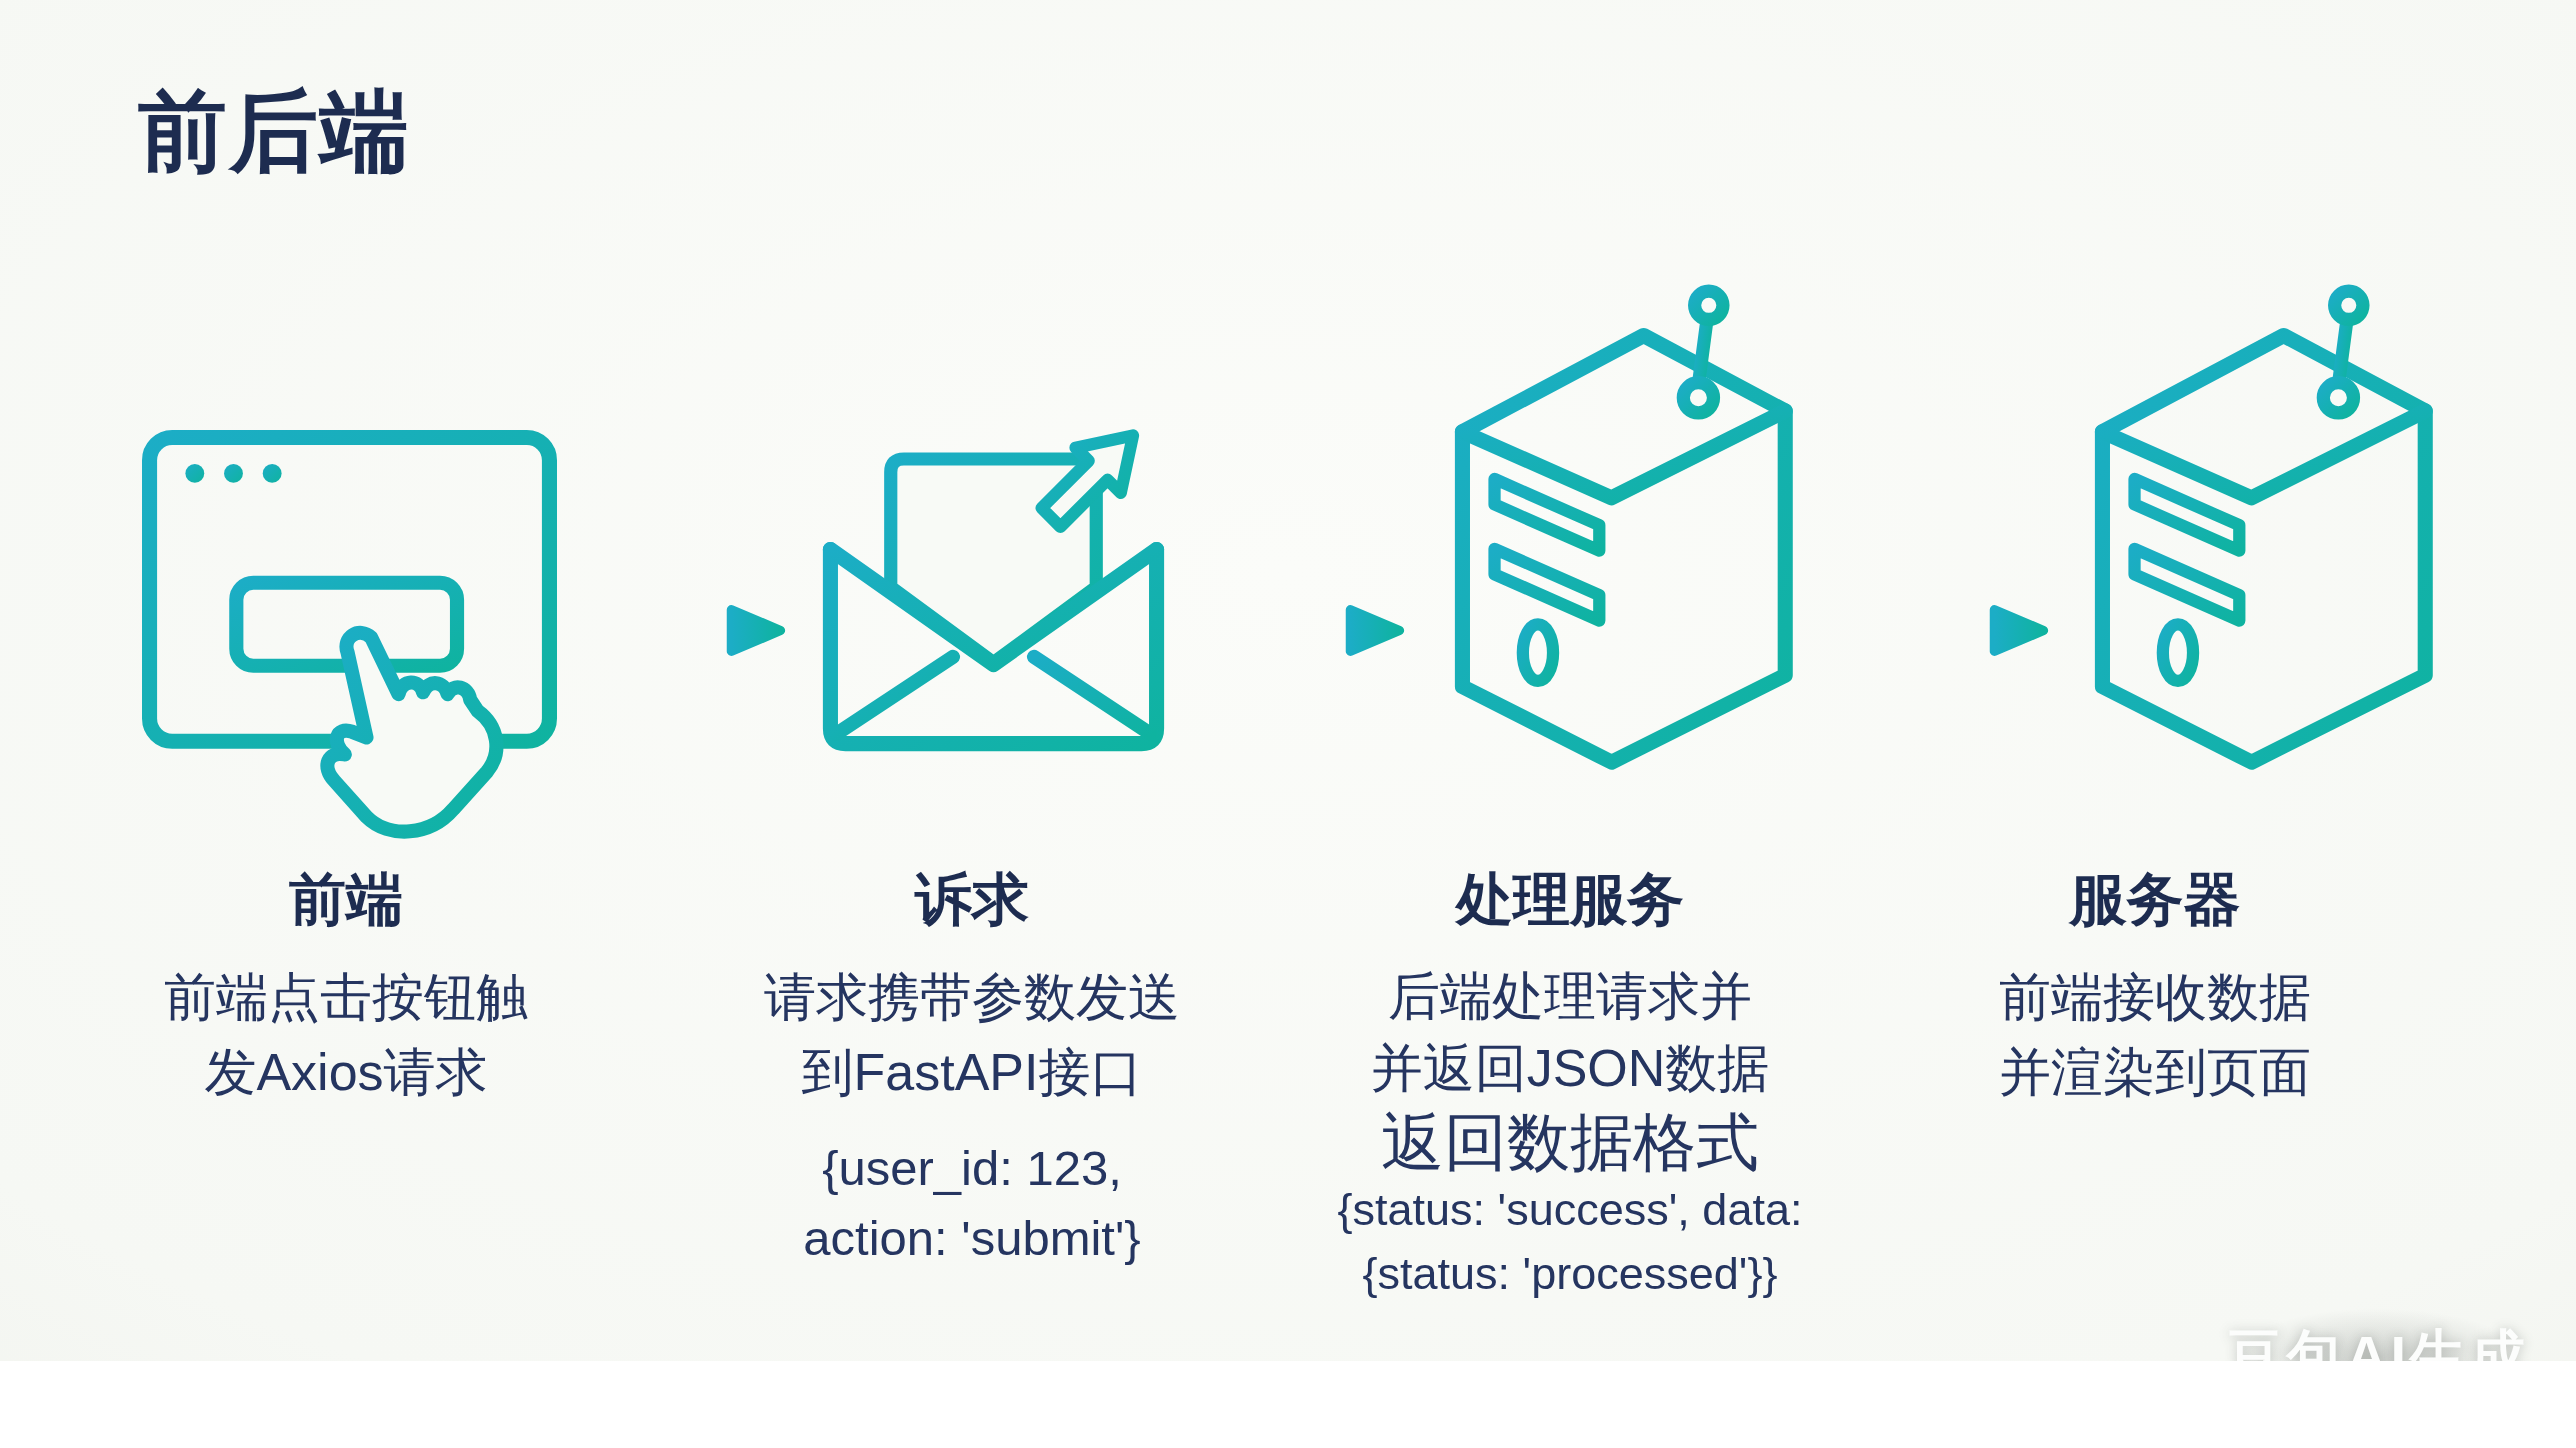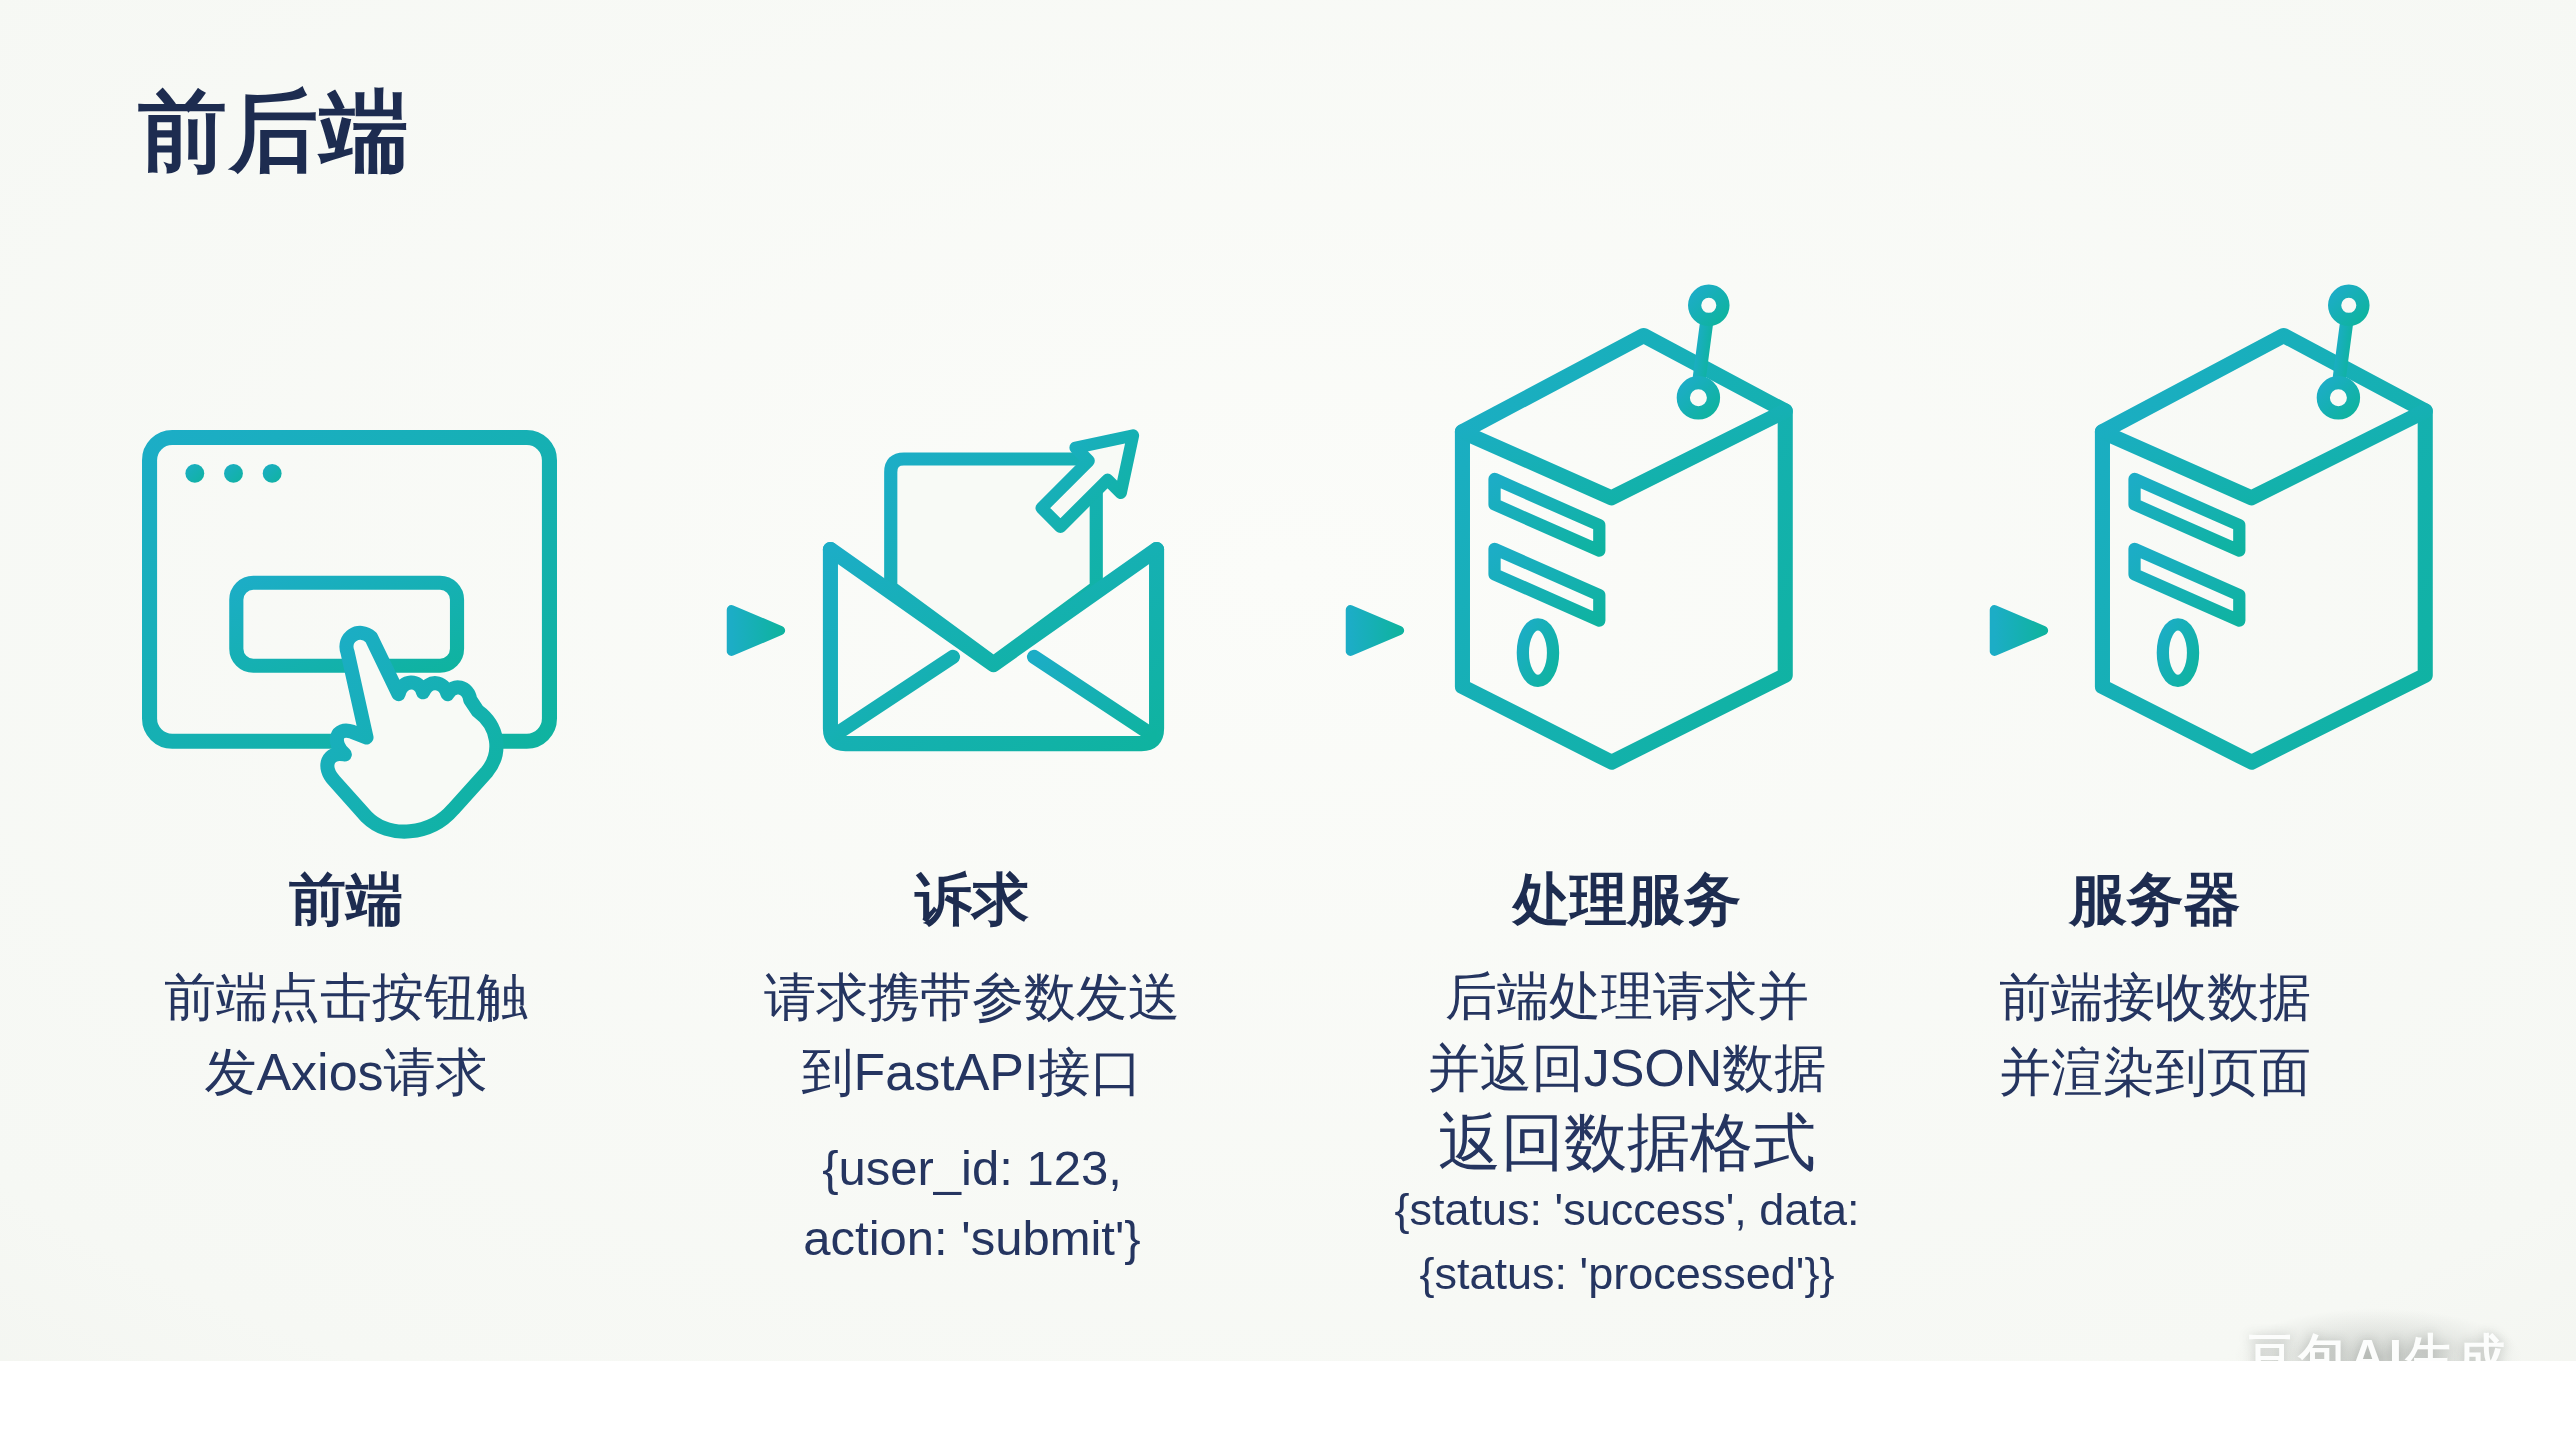--- a/index.html
+++ b/index.html
@@ -27,21 +27,21 @@
   .col.c3 .body{line-height:72px;}
   .col.c3 .sub{font-size:63px; line-height:72px; margin-top:1.9px;}
   .col.c3 .code{font-size:45px; line-height:64px; margin-top:0;}
   .watermark{
     position:absolute; left:2193px; top:1295px; width:370px; height:123px;
     display:flex; align-items:center; justify-content:center;
     background:radial-gradient(closest-side, rgba(95,102,97,0.26), rgba(95,102,97,0) 78%);
     border-radius:22.6px;
   }
   .watermark span{
-    font-size:48px; font-weight:700; color:#fcfdfc; letter-spacing:3.8px;
+    font-size:56px; font-weight:700; color:#fcfdfc; letter-spacing:3.8px;
     text-shadow:0 0.9px 11.3px rgba(60,70,65,0.28);
   }
   svg .ga{stop-color:var(--teal-a);}
   svg .gb{stop-color:var(--teal-b);}
 </style>
 </head>
 <body>
 
 <div id="page">
 
@@ -180,21 +180,21 @@
     <div class="body">
       <div>请求携带参数发送</div>
       <div>到FastAPI接口</div>
     </div>
     <div class="code">
       <div>{user_id: 123,</div>
       <div>action: 'submit'}</div>
     </div>
   </div>
 
-  <div class="col c3" style="left:1292px; width:670px;">
+  <div class="col c3" style="left:1235px; width:670px;">
     <div class="heading">处理服务</div>
     <div class="body">
       <div>后端处理请求并</div>
       <div>并返回JSON数据</div>
     </div>
     <div class="sub">返回数据格式</div>
     <div class="code">
       <div>{status: 'success', data:</div>
       <div>{status: 'processed'}}</div>
     </div>

